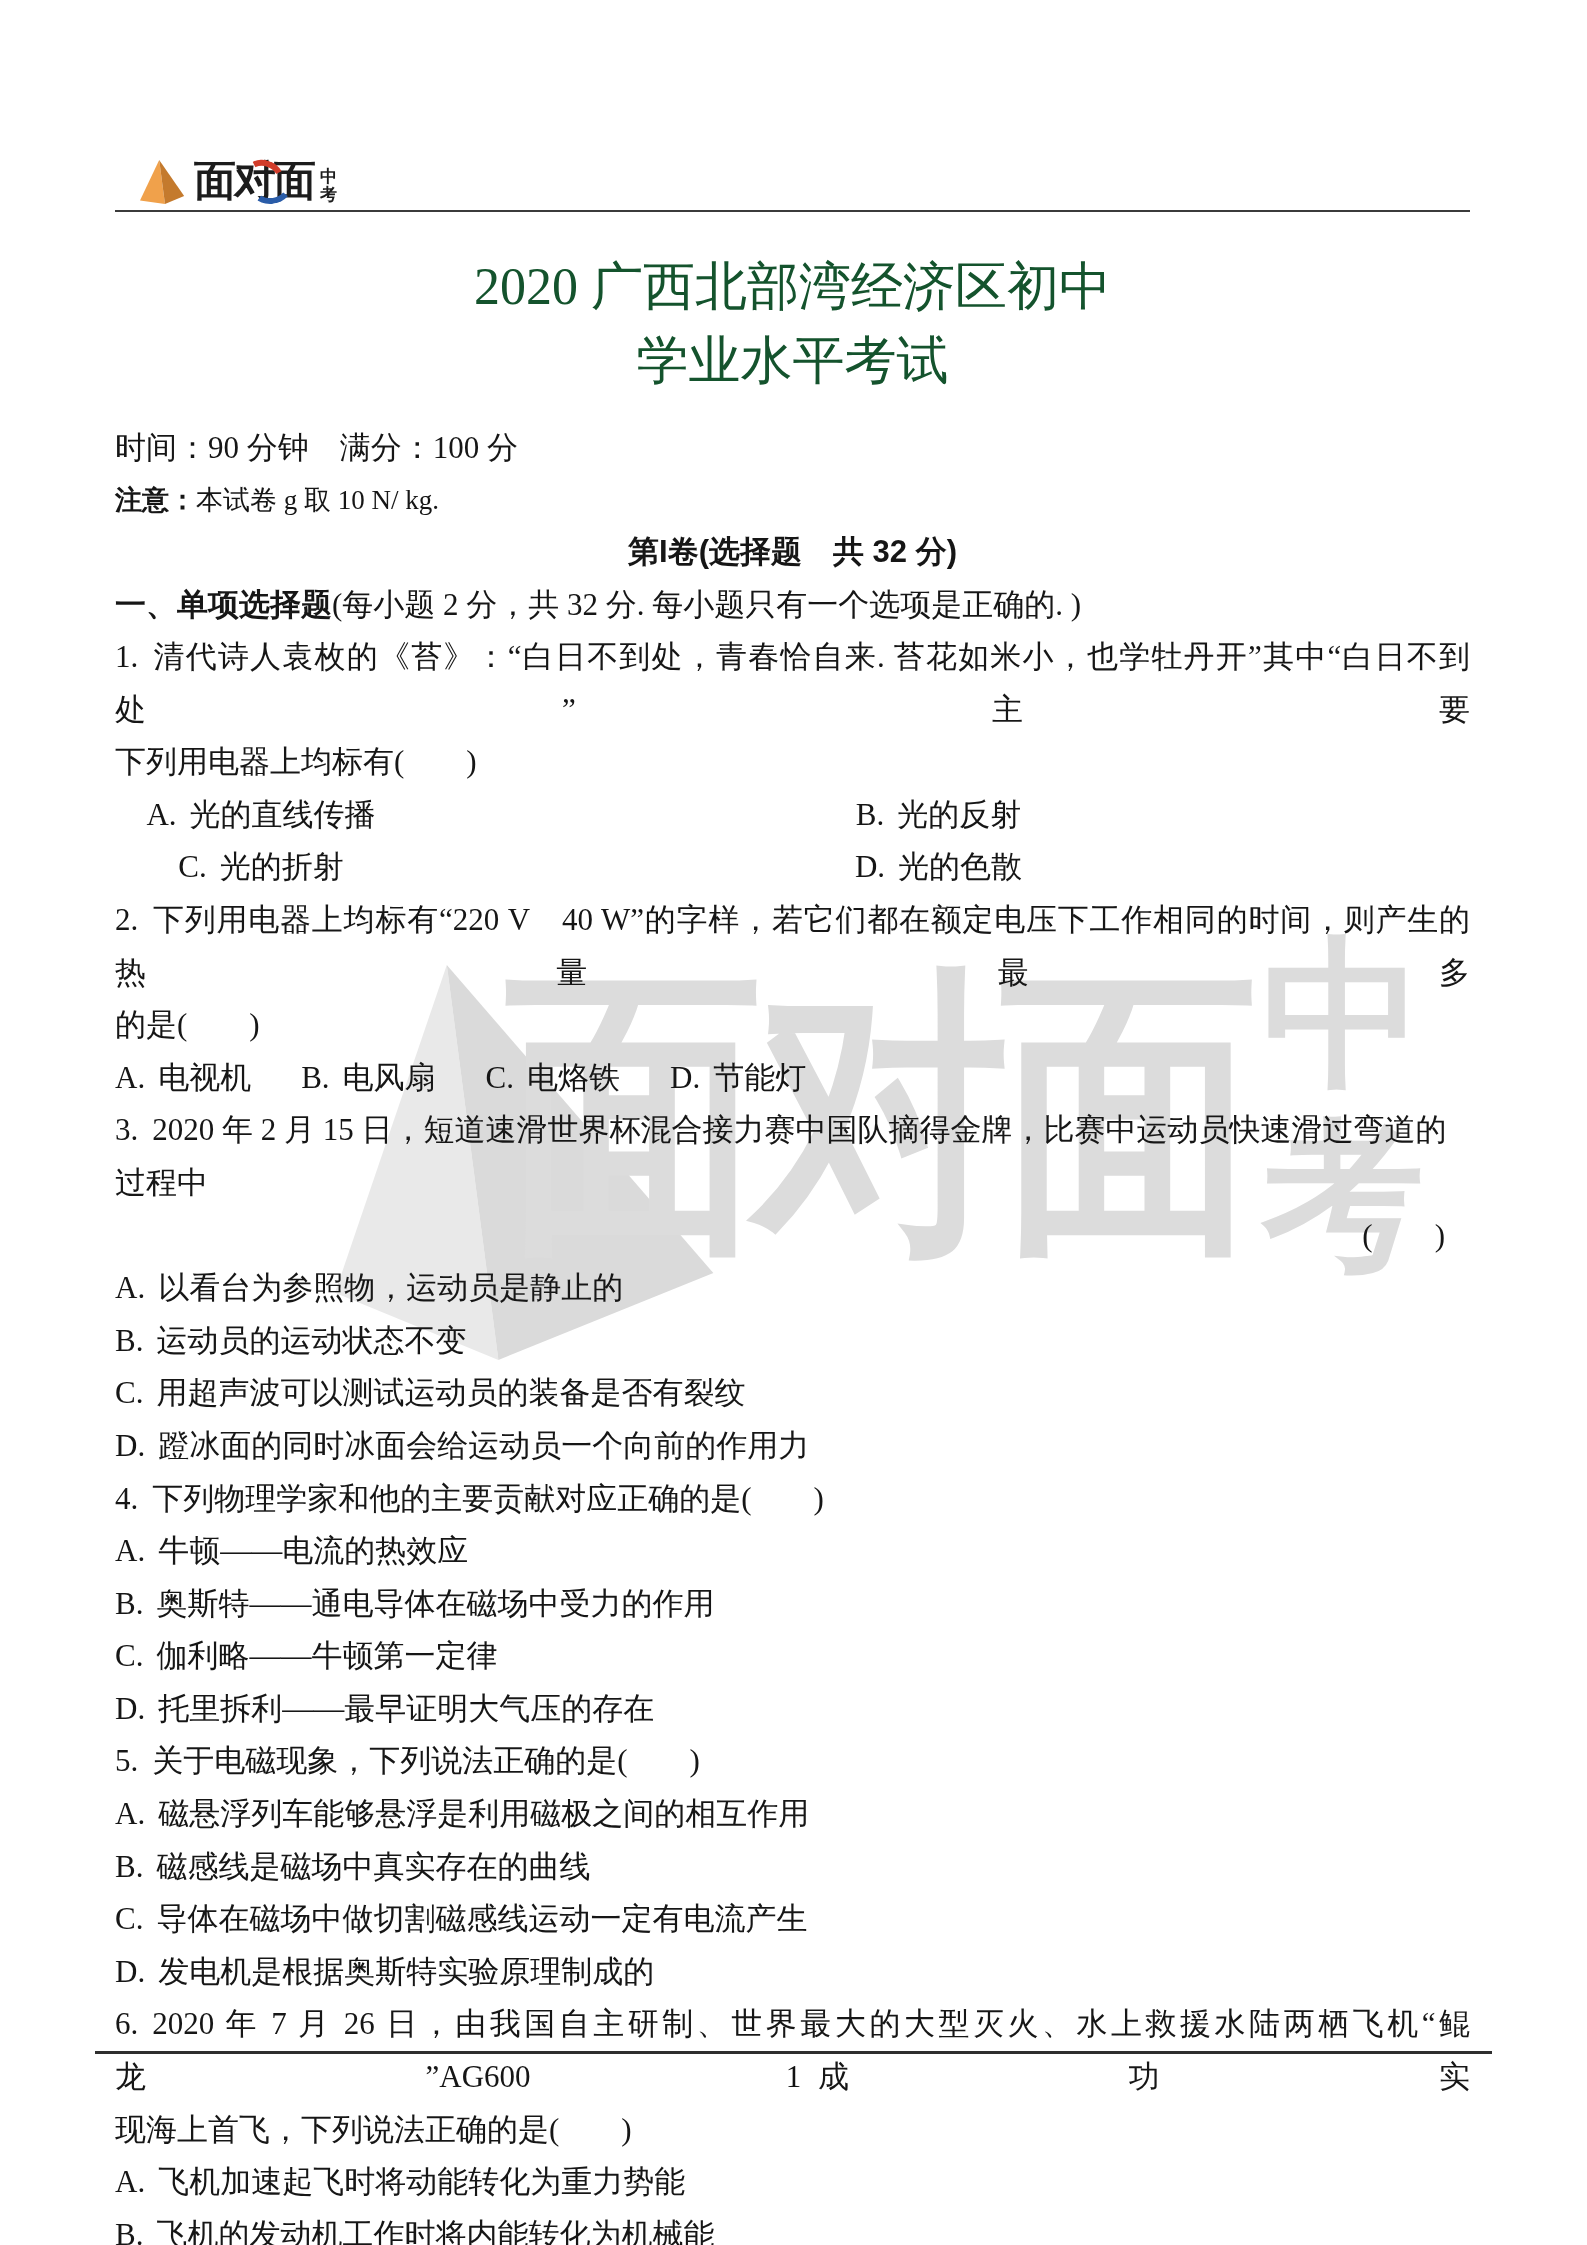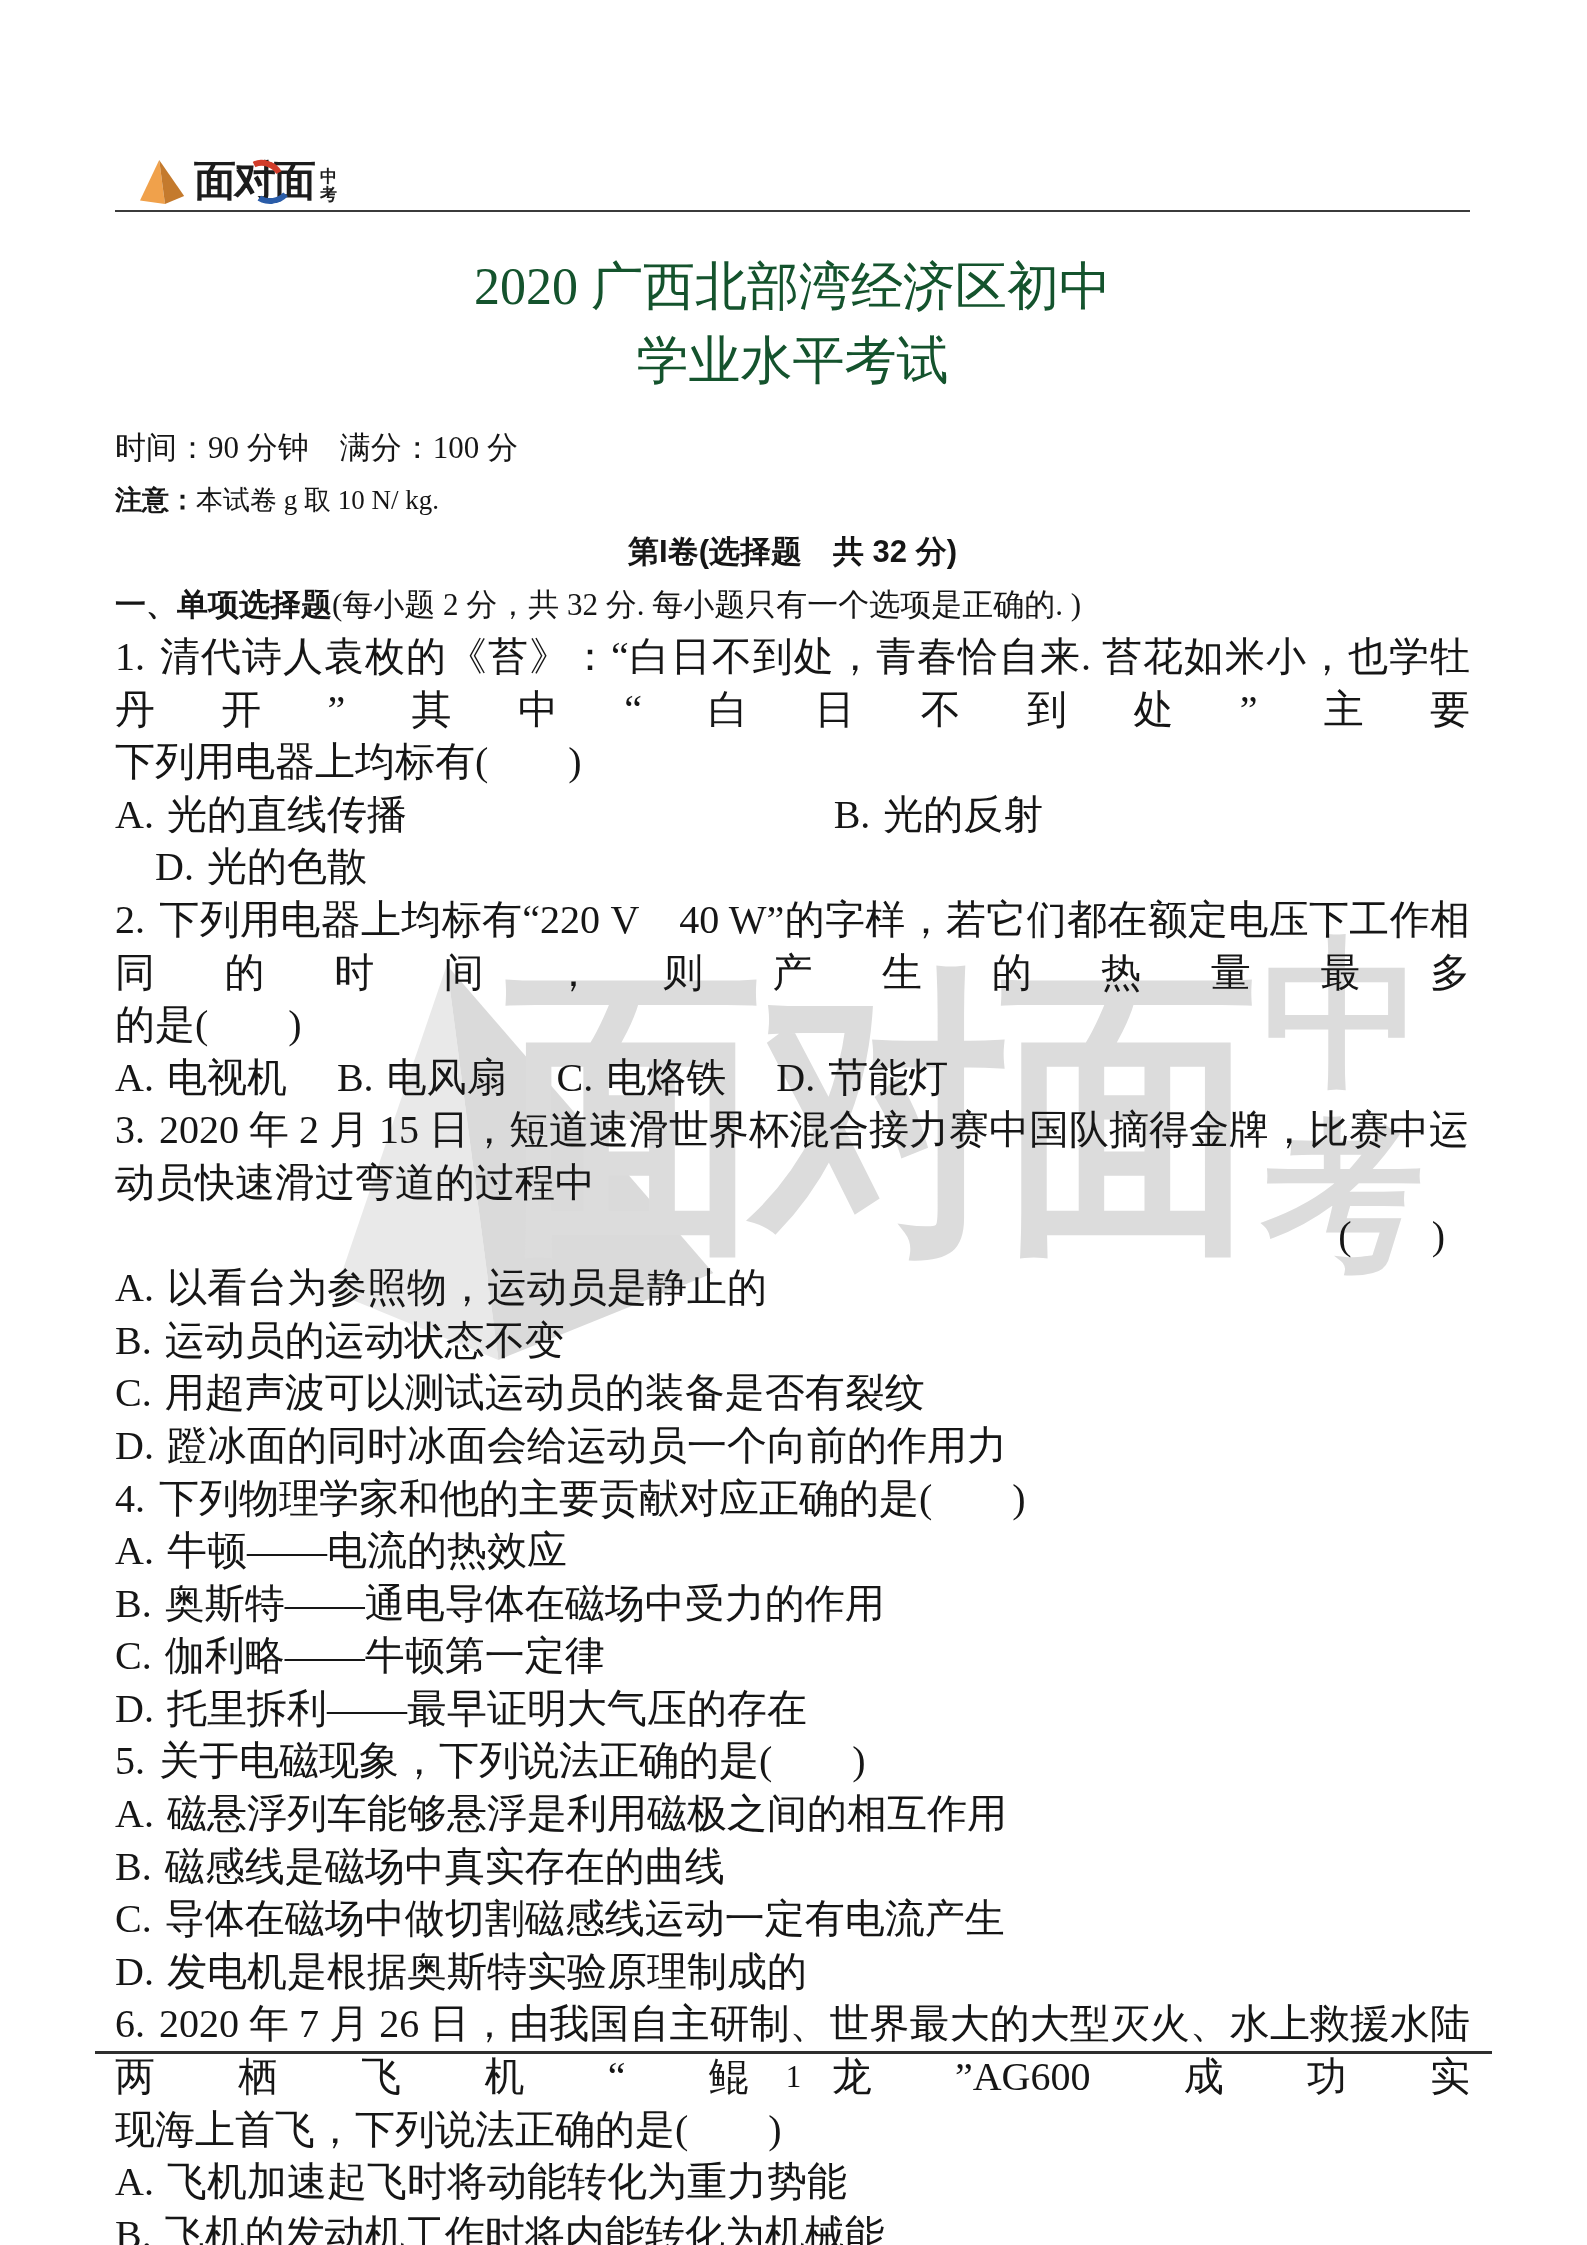--- a/index.html
+++ b/index.html
@@ -49,21 +49,21 @@
   .toprule{margin:6px 0 0 0;border:none;border-top:2px solid #3b3b3b;}
 
   .title{margin:38px 0 0 0;text-align:center;font-weight:400;font-size:52px;line-height:74px;color:#14532d;}
   .meta{margin-top:24px;text-align:left;font-size:31px;line-height:52px;}
   .notice{font-size:27px;line-height:52px;}
   .bold-hei{font-family:"Liberation Sans","DejaVu Sans",sans-serif;font-weight:bold;}
   .section-title{text-align:center;font-family:Liberation Sans, sans-serif;
     font-weight:bold;font-size:31px;line-height:52px;}
   .part-heading{font-size:31px;line-height:53px;}
 
-  .qline{font-size:40px;line-height:52.6px;}
+  .qline{font-size:31px;line-height:52.6px;}
   .fill{text-align:justify;text-align-last:justify;}
   .bracket-line{text-align:right;padding-right:25px;}
   .qnum{margin-right:14px;}
   .opt-grid{display:grid;grid-template-columns:292px 1fr;text-align:center;}
   .opt-inline{display:flex;gap:50px;}
   .olabel{margin-right:13px;}
 
   .footer{position:absolute;left:95px;top:2051px;width:1397px;z-index:2;border-top:3px solid #2e2e2e;}
   .pagenum{text-align:center;font-size:31px;line-height:46px;color:#111;}
 </style>
@@ -119,20 +119,21 @@
       <span class="bold-hei">一、单项选择题</span><span>(每小题 2 分，共 32 分. 每小题只有一个选项是正确的. )</span>
     </div>
 
     <div>
         <div class="question">
           <div class="qline fill"><span class="qnum">1.</span><span>清代诗人袁枚的《苔》：“白日不到处，青春恰自来. 苔花如米小，也学牡丹开”其中“白日不到处”主要</span></div>
           <div class="qline"><span>下列用电器上均标有(　　)</span></div>
           <div class="opt-grid">
             <div class="qline"><span class="opt"><span class="olabel">A.</span><span>光的直线传播</span></span></div>
             <div class="qline"><span class="opt"><span class="olabel">B.</span><span>光的反射</span></span></div>
+            <div class="qline"><span class="opt"><span class="olabel">C.</span><span>光的折射</span></span></div>
             <div class="qline"><span class="opt"><span class="olabel">D.</span><span>光的色散</span></span></div>
           </div>
         </div>
         <div class="question">
           <div class="qline fill"><span class="qnum">2.</span><span>下列用电器上均标有“220 V　40 W”的字样，若它们都在额定电压下工作相同的时间，则产生的热量最多</span></div>
           <div class="qline"><span>的是(　　)</span></div>
           <div class="opt-inline">
             <div class="qline"><span class="opt"><span class="olabel">A.</span><span>电视机</span></span></div>
             <div class="qline"><span class="opt"><span class="olabel">B.</span><span>电风扇</span></span></div>
             <div class="qline"><span class="opt"><span class="olabel">C.</span><span>电烙铁</span></span></div>

